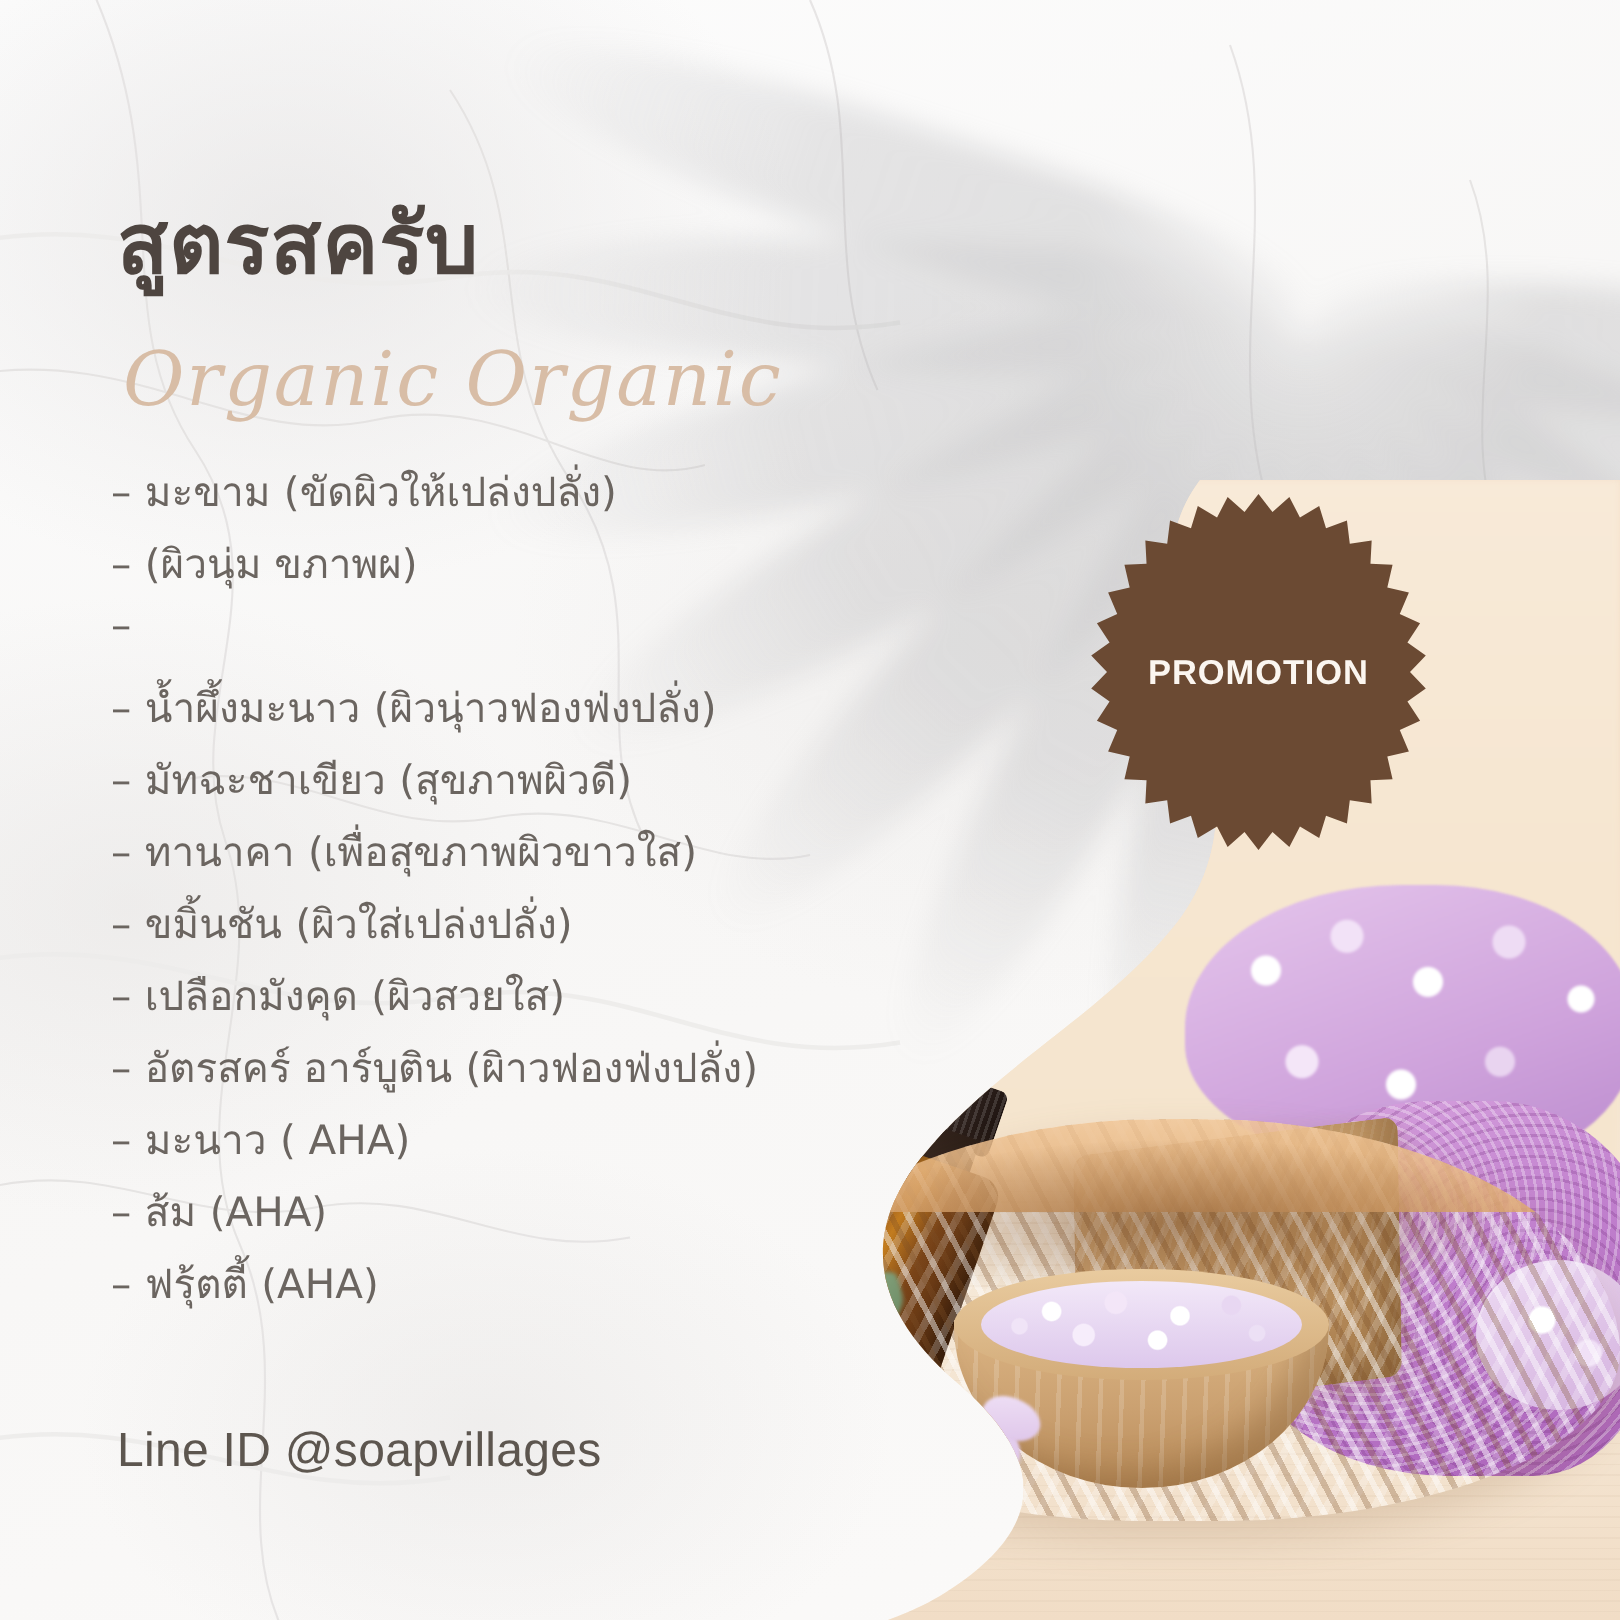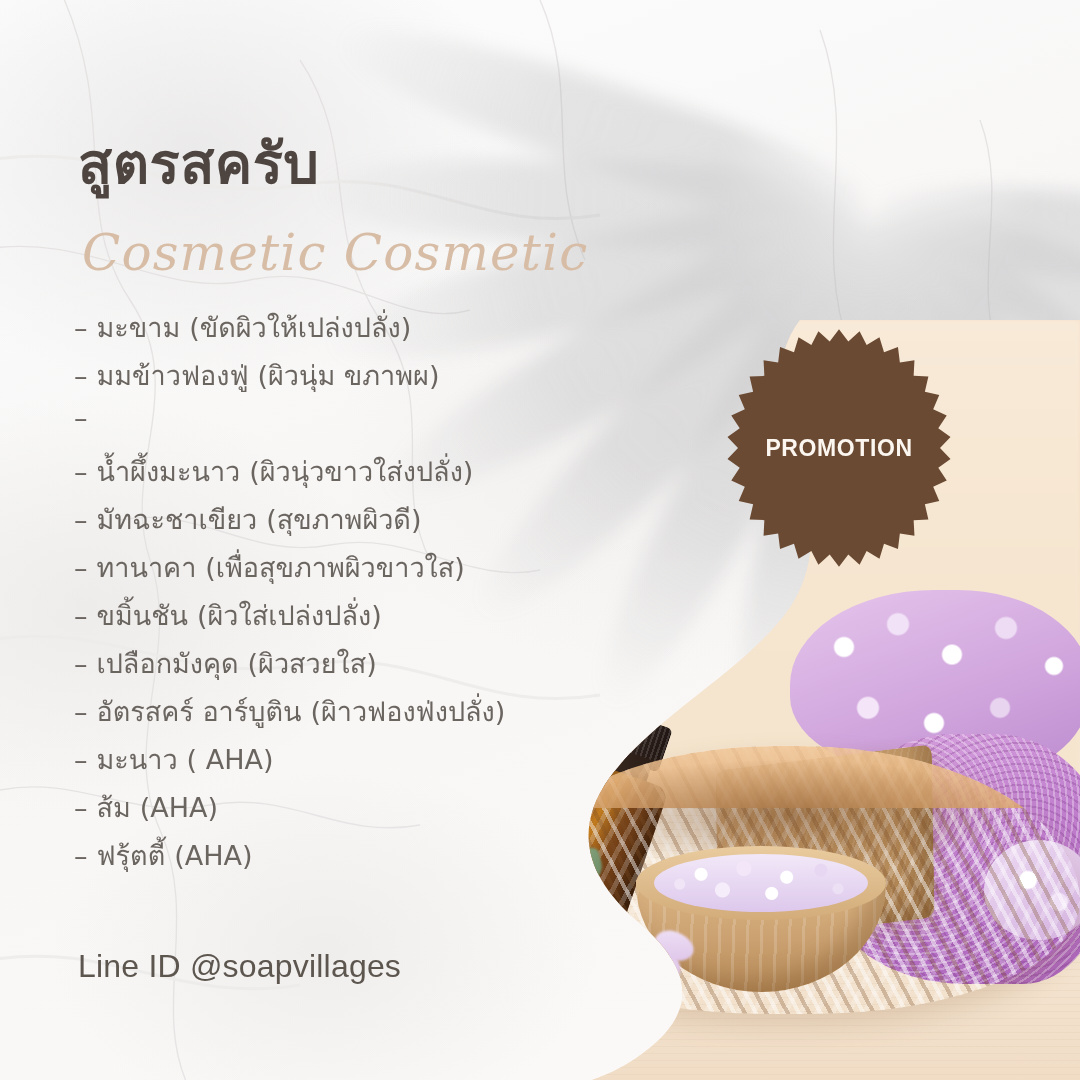--- a/index.html
+++ b/index.html
@@ -380,40 +380,39 @@
 
   <div class="promo-badge">
     <svg viewBox="0 0 224 238" preserveAspectRatio="none" aria-hidden="true">
       <polygon id="burst" fill="#6B4A33" points="112.00,0.28 121.32,12.40 132.58,2.30 139.64,16.03 152.46,8.30 157.02,23.16 170.96,18.06 172.87,33.56 187.45,31.26 186.64,46.87 201.38,47.46 197.87,62.64 212.26,66.08 206.18,80.33 219.72,86.51 211.28,99.33 223.52,108.05 213.00,119.00 223.52,129.95 211.28,138.67 219.72,151.49 206.18,157.67 212.26,171.92 197.87,175.36 201.38,190.54 186.64,191.13 187.45,206.74 172.87,204.44 170.96,219.94 157.02,214.84 152.46,229.70 139.64,221.97 132.58,235.70 121.32,225.60 112.00,237.72 102.68,225.60 91.42,235.70 84.36,221.97 71.54,229.70 66.98,214.84 53.04,219.94 51.13,204.44 36.55,206.74 37.36,191.13 22.62,190.54 26.13,175.36 11.74,171.92 17.82,157.67 4.28,151.49 12.72,138.67 0.48,129.95 11.00,119.00 0.48,108.05 12.72,99.33 4.28,86.51 17.82,80.33 11.74,66.08 26.13,62.64 22.62,47.46 37.36,46.87 36.55,31.26 51.13,33.56 53.04,18.06 66.98,23.16 71.54,8.30 84.36,16.03 91.42,2.30 102.68,12.40"></polygon>
     </svg>
     <span class="promo-text">PROMOTION</span>
   </div>
 
   <div class="content">
     <h1 class="title">สูตรสครับ</h1>
-    <div class="subtitle">Cosmetic Cosmetic</div>
+    <div class="subtitle">Organic Organic</div>
 
     <ul class="ingredient-list" id="ingredient-list">
         <li>
           <span class="dash">–</span>
           <span class="nm">มะขาม</span>
           <span class="dsc">(ขัดผิวให้เปล่งปลั่ง)</span>
         </li>
         <li>
           <span class="dash">–</span>
-          <span class="nm">มมข้าวฟองฟู่</span>
           <span class="dsc">(ผิวนุ่ม ขภาพผ)</span>
         </li>
         <li>
           <span class="dash">–</span>
         </li>
         <li>
           <span class="dash">–</span>
           <span class="nm">น้ำผึ้งมะนาว</span>
-          <span class="dsc">(ผิวนุ่วขาวใส่งปลั่ง)</span>
+          <span class="dsc">(ผิวนุ่าวฟองฟ่งปลั่ง)</span>
         </li>
         <li>
           <span class="dash">–</span>
           <span class="nm">มัทฉะชาเขียว</span>
           <span class="dsc">(สุขภาพผิวดี)</span>
         </li>
         <li>
           <span class="dash">–</span>
           <span class="nm">ทานาคา</span>
           <span class="dsc">(เพื่อสุขภาพผิวขาวใส)</span>

